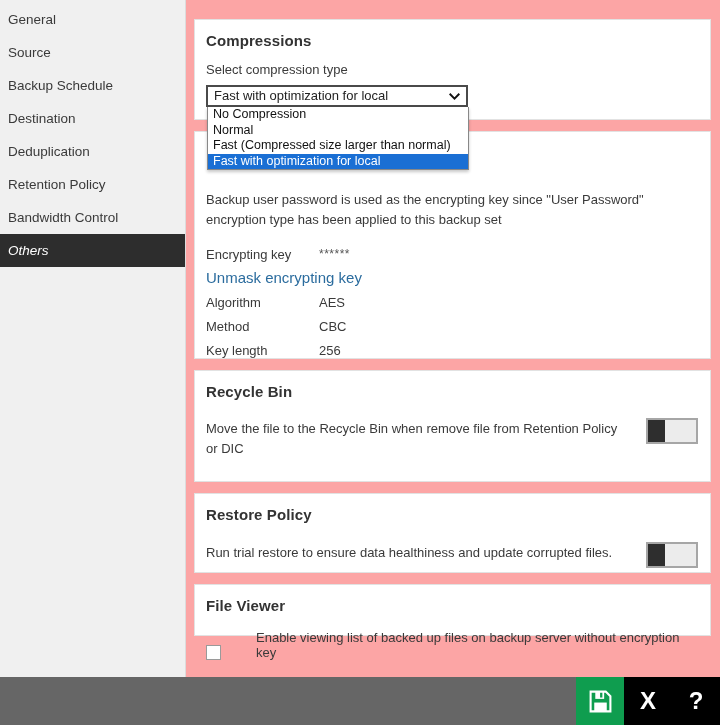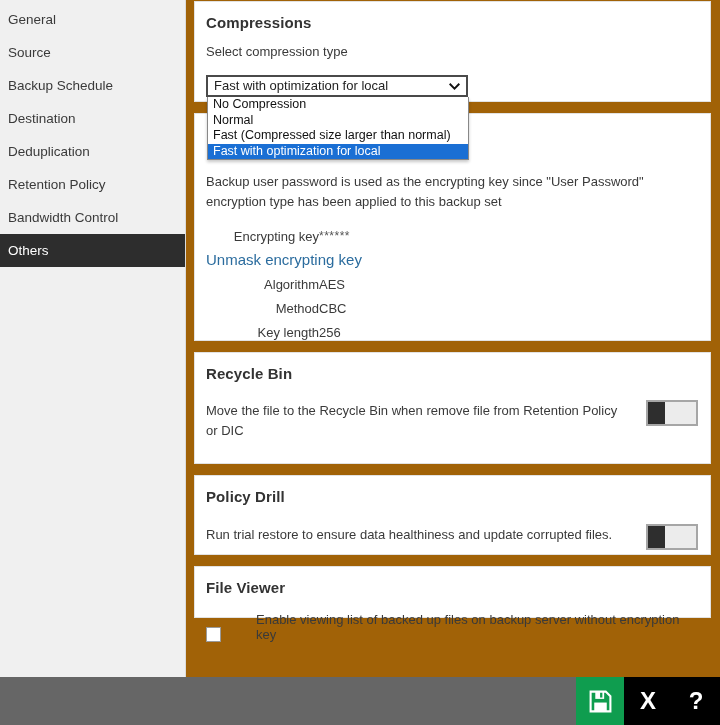--- a/index.html
+++ b/index.html
@@ -42,29 +42,30 @@
     line-height: 33px;
     padding-left: 8px;
     font-size: 13.5px;
     color: #3a3a3a;
     white-space: nowrap;
     cursor: default;
   }
   .nav-item.active {
     background: #2d2d2d;
     color: #ffffff;
+    font-style: italic;
   }
 
   
   #content {
     flex: 1;
     height: 677px;
-    background: #a16207;
-    box-sizing: border-box;
-    padding: 1px 9px 0 8px;
+    background: #fca5a5;
+    box-sizing: border-box;
+    padding: 19px 9px 0 8px;
     position: relative;
   }
 
   .panel {
     background: #ffffff;
     border: 1px solid #e2e2e2;
     box-sizing: border-box;
     margin-bottom: 11px;
     padding: 12px 12px 12px 11px;
     position: relative;
@@ -72,21 +73,21 @@
   .panel-title {
     font-size: 15px;
     font-weight: bold;
     color: #333333;
     margin: 0 0 18px 0;
     letter-spacing: 0.1px;
   }
   .panel-sub {
     font-size: 13px;
     color: #3a3a3a;
-    margin-bottom: 16px;
+    margin-bottom: 8px;
   }
 
   
   #panel-compressions { height: 101px; padding-bottom: 4px; }
   #panel-compressions .panel-title { margin-bottom: 13px; }
 
   .select-wrap {
     position: relative;
     width: 262px;
   }
@@ -147,21 +148,21 @@
     margin: 0 0 12px 0;
     max-width: 470px;
   }
   .kv-row {
     display: flex;
     height: 24px;
     align-items: center;
     font-size: 13px;
     color: #3a3a3a;
   }
-  .kv-label { width: 113px; text-align: right; }
+  .kv-label { width: 113px; }
   .kv-value { color: #3a3a3a; }
   .kv-mask { letter-spacing: 0.5px; font-size: 12px; color: #555; }
   .link-row {
     height: 24px;
     line-height: 24px;
     font-size: 15px;
     color: #2b6c9e;
     cursor: pointer;
   }
   
@@ -349,21 +350,21 @@
       <h2 class="panel-title">Recycle Bin</h2>
       <div class="row-with-switch">
         <div class="row-text">Move the file to the Recycle Bin when remove file from Retention Policy or DIC</div>
         <div class="switch">
           <div class="knob"></div>
         </div>
       </div>
     </section>
 
     <section class="panel" id="panel-restoredrill">
-      <h2 class="panel-title">Policy Drill</h2>
+      <h2 class="panel-title">Restore Policy</h2>
       <div class="row-with-switch">
         <div class="row-text">Run trial restore to ensure data healthiness and update corrupted files.</div>
         <div class="switch">
           <div class="knob"></div>
         </div>
       </div>
     </section>
 
     <section class="panel" id="panel-fileviewer">
       <h2 class="panel-title">File Viewer</h2>

